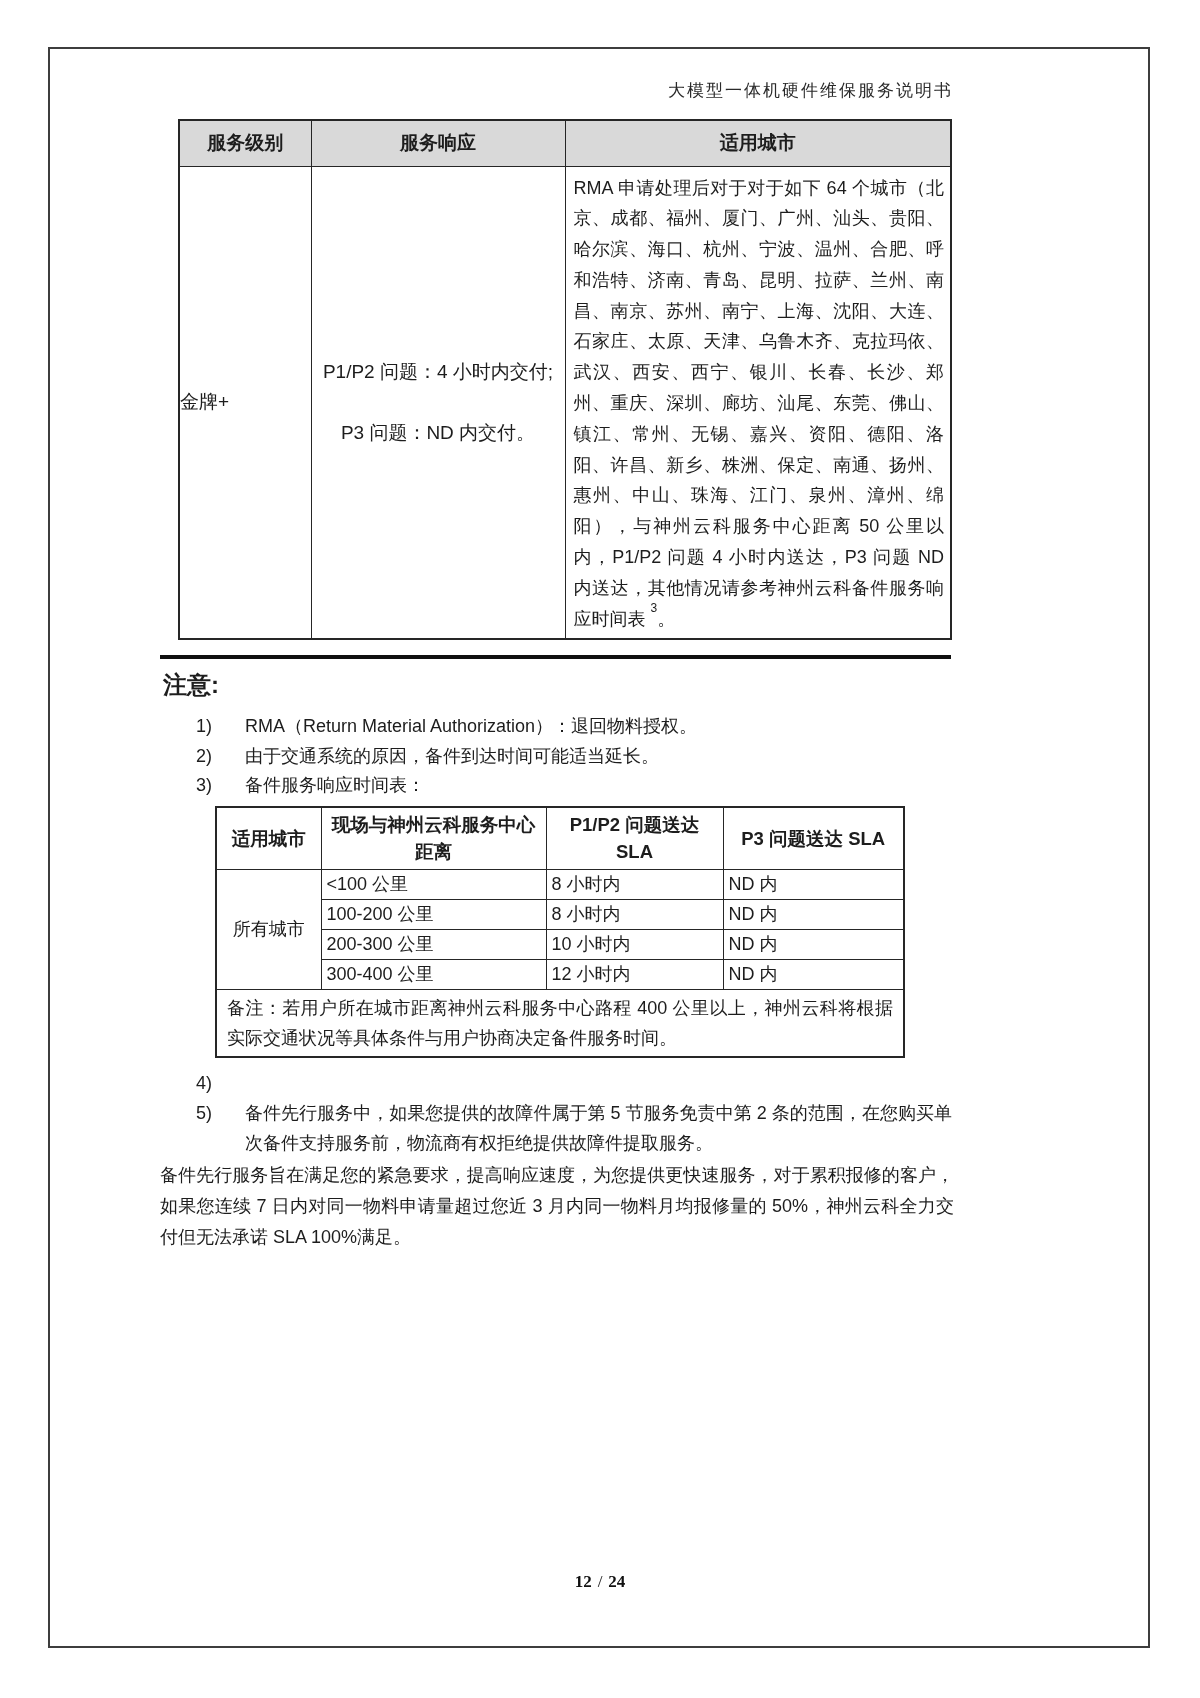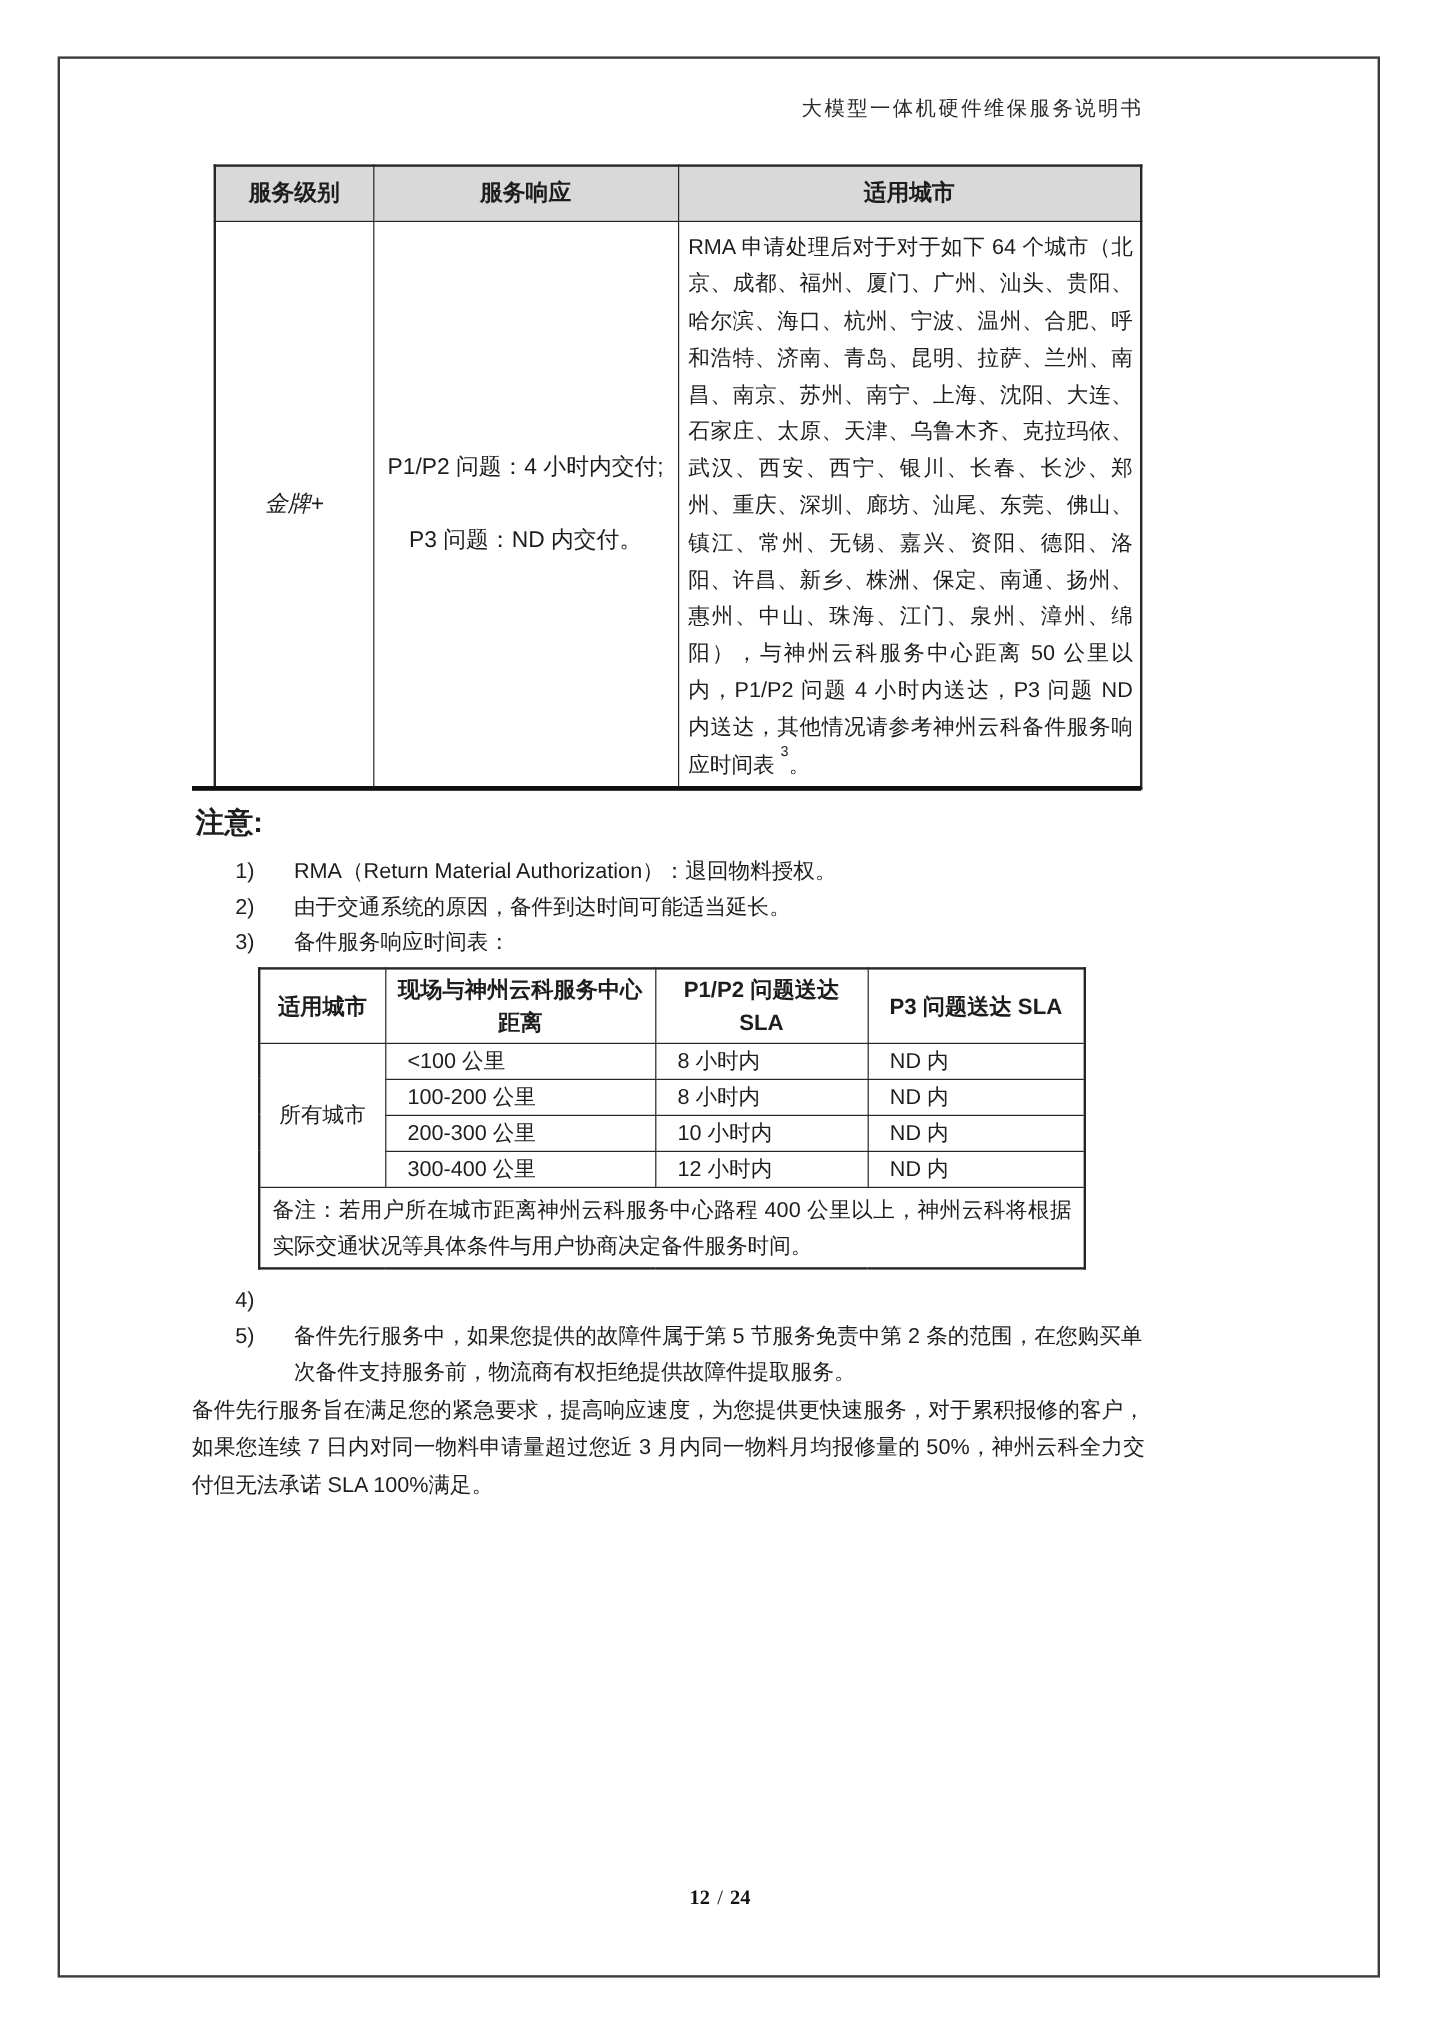--- a/index.html
+++ b/index.html
@@ -14,31 +14,31 @@
     border:2px solid #3d3d3d; background:#fff;
   }
   .doc-header {
     position:absolute; top:79px; left:0; width:953px;
     text-align:right;
     font-family:"Liberation Serif", serif;
     font-size:17px; letter-spacing:2px; color:#2a2a2a;
   }
   
   table.main-table {
-    position:absolute; left:178px; top:137px; width:772px;
+    position:absolute; left:178px; top:119px; width:772px;
     border-collapse:collapse; table-layout:fixed;
     border:2px solid #262626;
   }
   table.main-table th, table.main-table td { border:1.5px solid #262626; }
   table.main-table th {
     background:#d9d9d9; font-weight:bold; font-size:19px;
     height:46px; text-align:center; vertical-align:middle;
   }
   td.cell-level {
-    text-align:center; vertical-align:middle; font-size:19px;font-style:italic;
+    text-align:left; vertical-align:middle; font-size:19px;
   }
   td.cell-response {
     text-align:center; vertical-align:middle;
     font-size:19px; line-height:33px; padding:0 8px;margin-left:28px;
   }
   td.cell-response p.first { margin-bottom:28px; }
   td.cell-cities {
     vertical-align:top; height:404px;
     font-size:18px; line-height:30.8px;
     padding:6px 6px 4px 8px;
@@ -72,21 +72,21 @@
     border-collapse:collapse; table-layout:fixed;
     border:2px solid #262626;
   }
   table.sla-table th, table.sla-table td { border:1.5px solid #262626; }
   table.sla-table th {
     font-weight:bold; font-size:18.5px; text-align:center; vertical-align:middle;
     height:62px; line-height:27px; padding:0 4px; background:#fff;
   }
   table.sla-table td { font-size:18px; height:30px; vertical-align:middle; }
   td.city-scope { text-align:center; font-size:18.5px; }
-  td.val { padding-left:18px; }
+  td.val { padding-left:5px; }
   td.remark {
     font-size:18px; line-height:30px; padding:3px 10px; height:auto;
     text-align:justify; text-align-last:left;
   }
   
   .closing {
     position:absolute; left:160px; top:1160px; width:794px;
     font-size:18px; line-height:31px; text-align:justify; text-align-last:left;
   }
   

